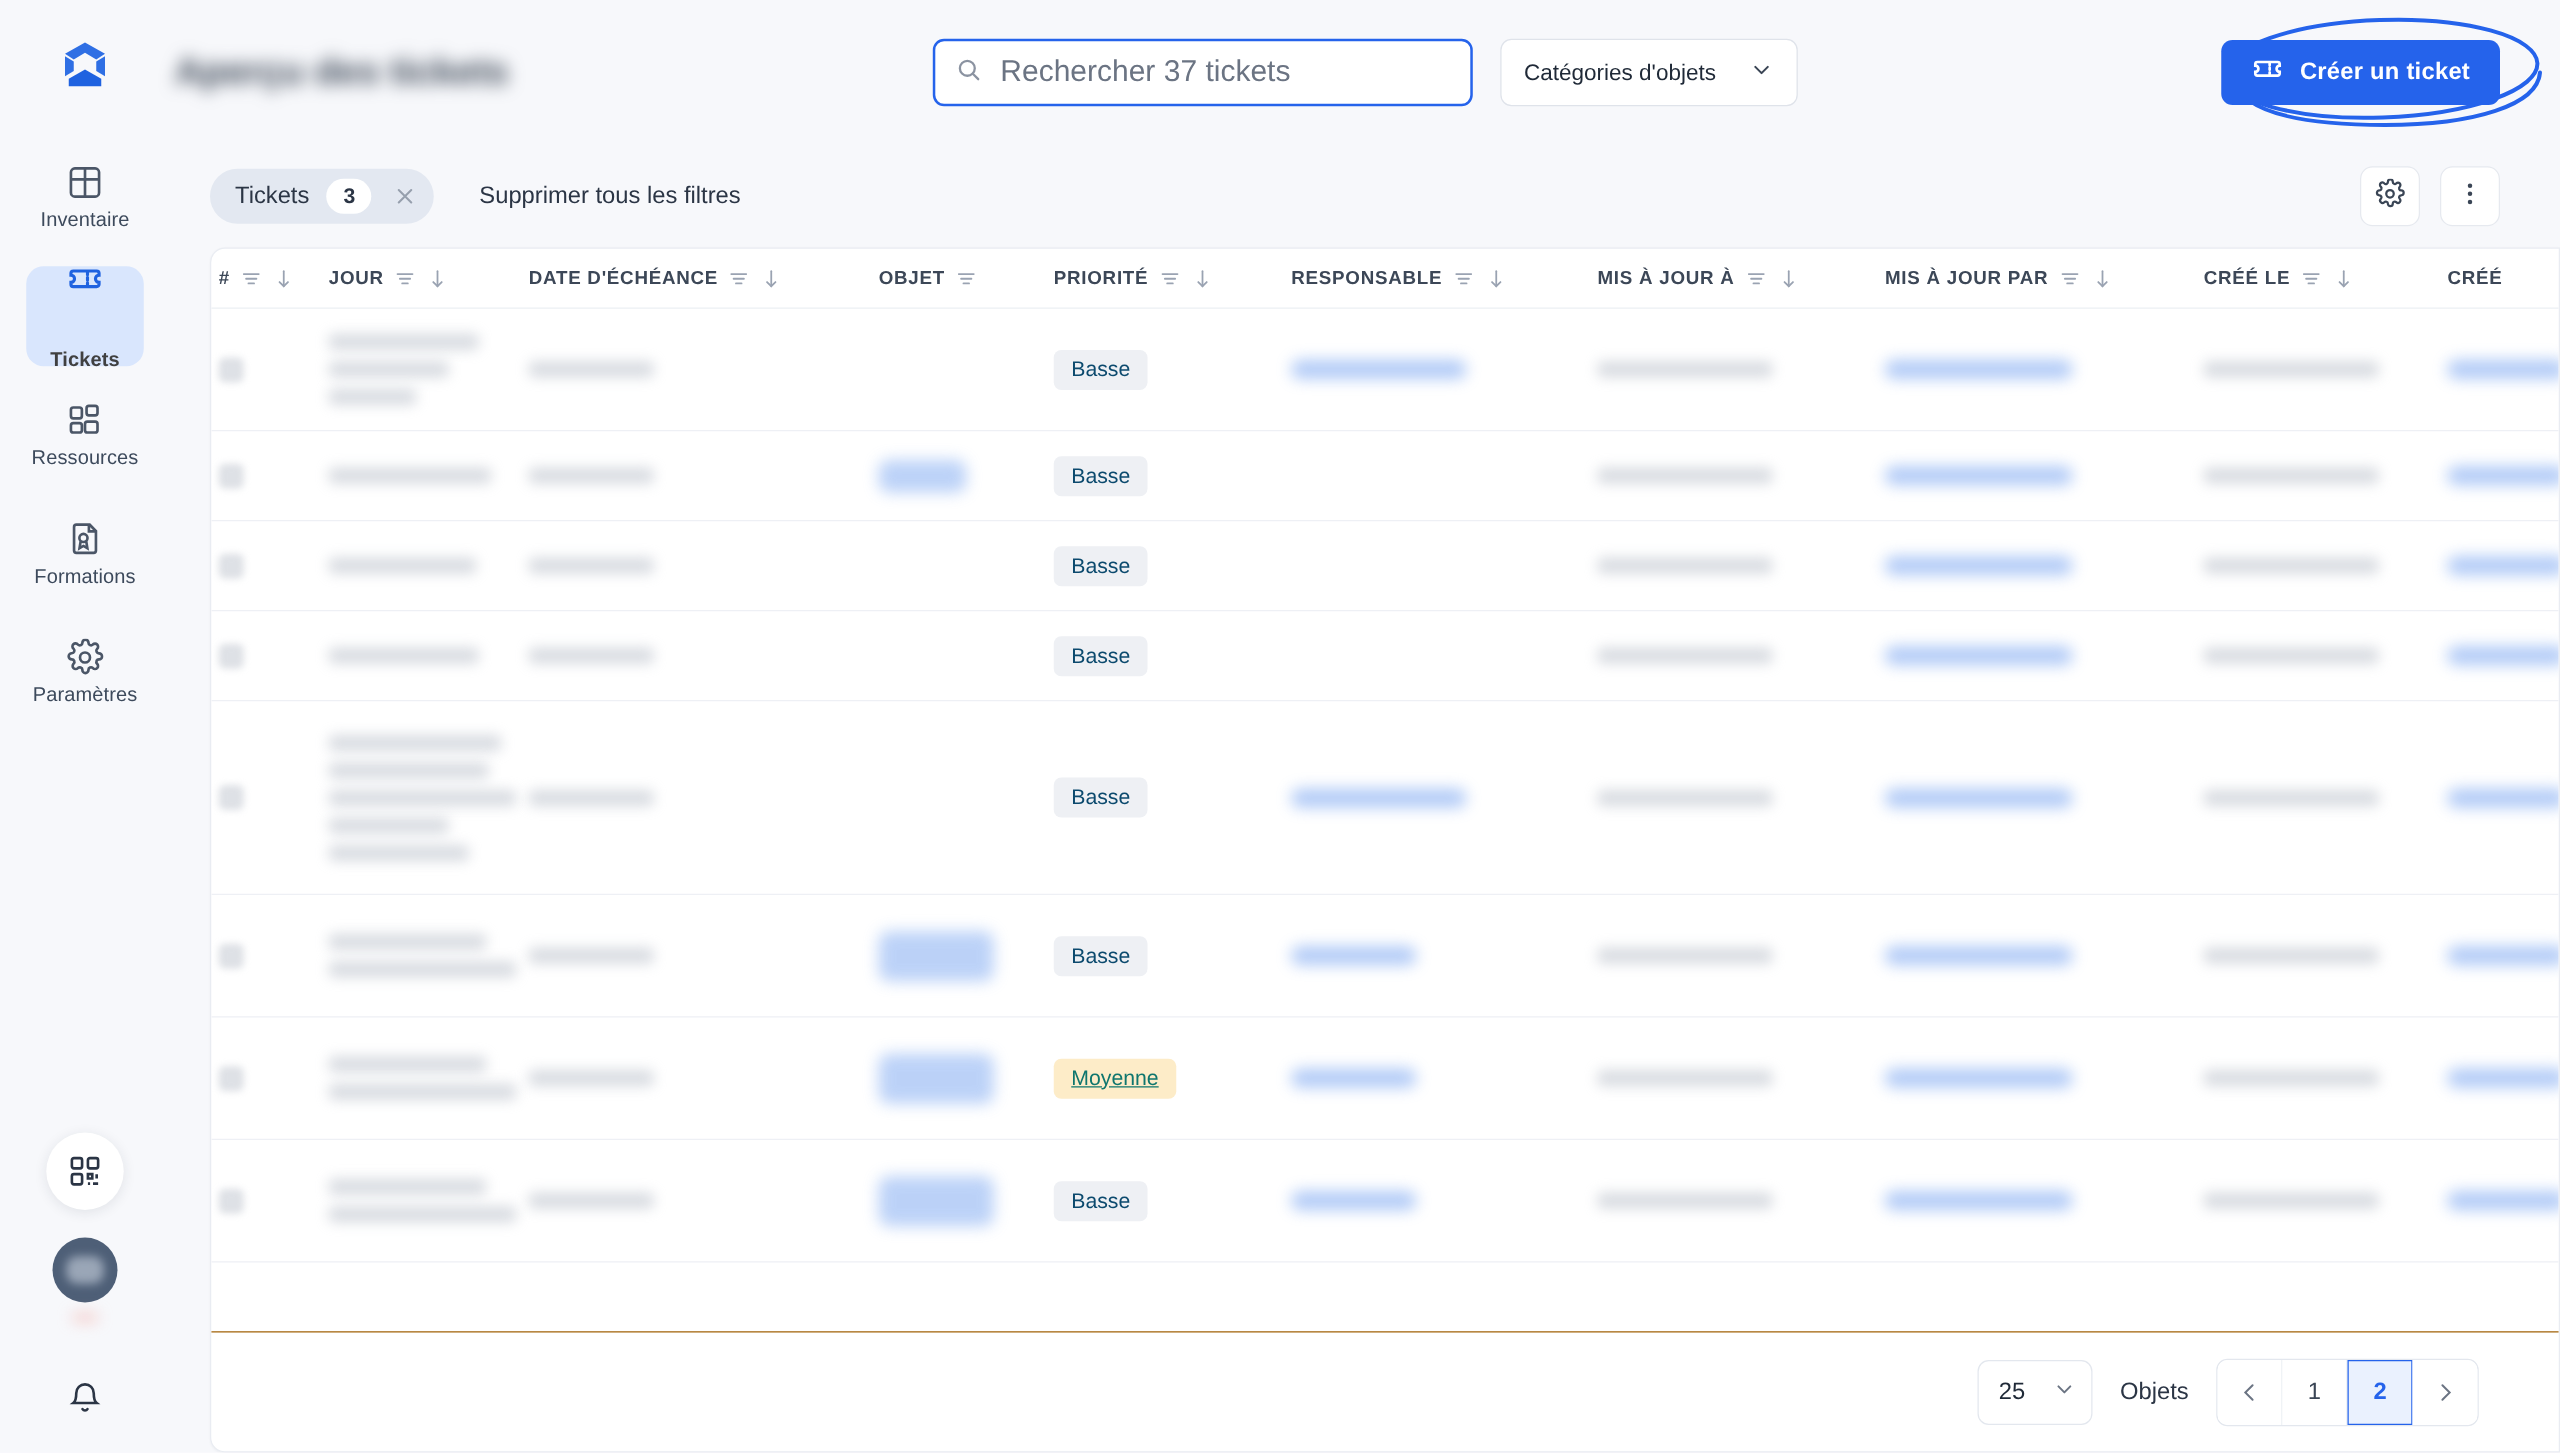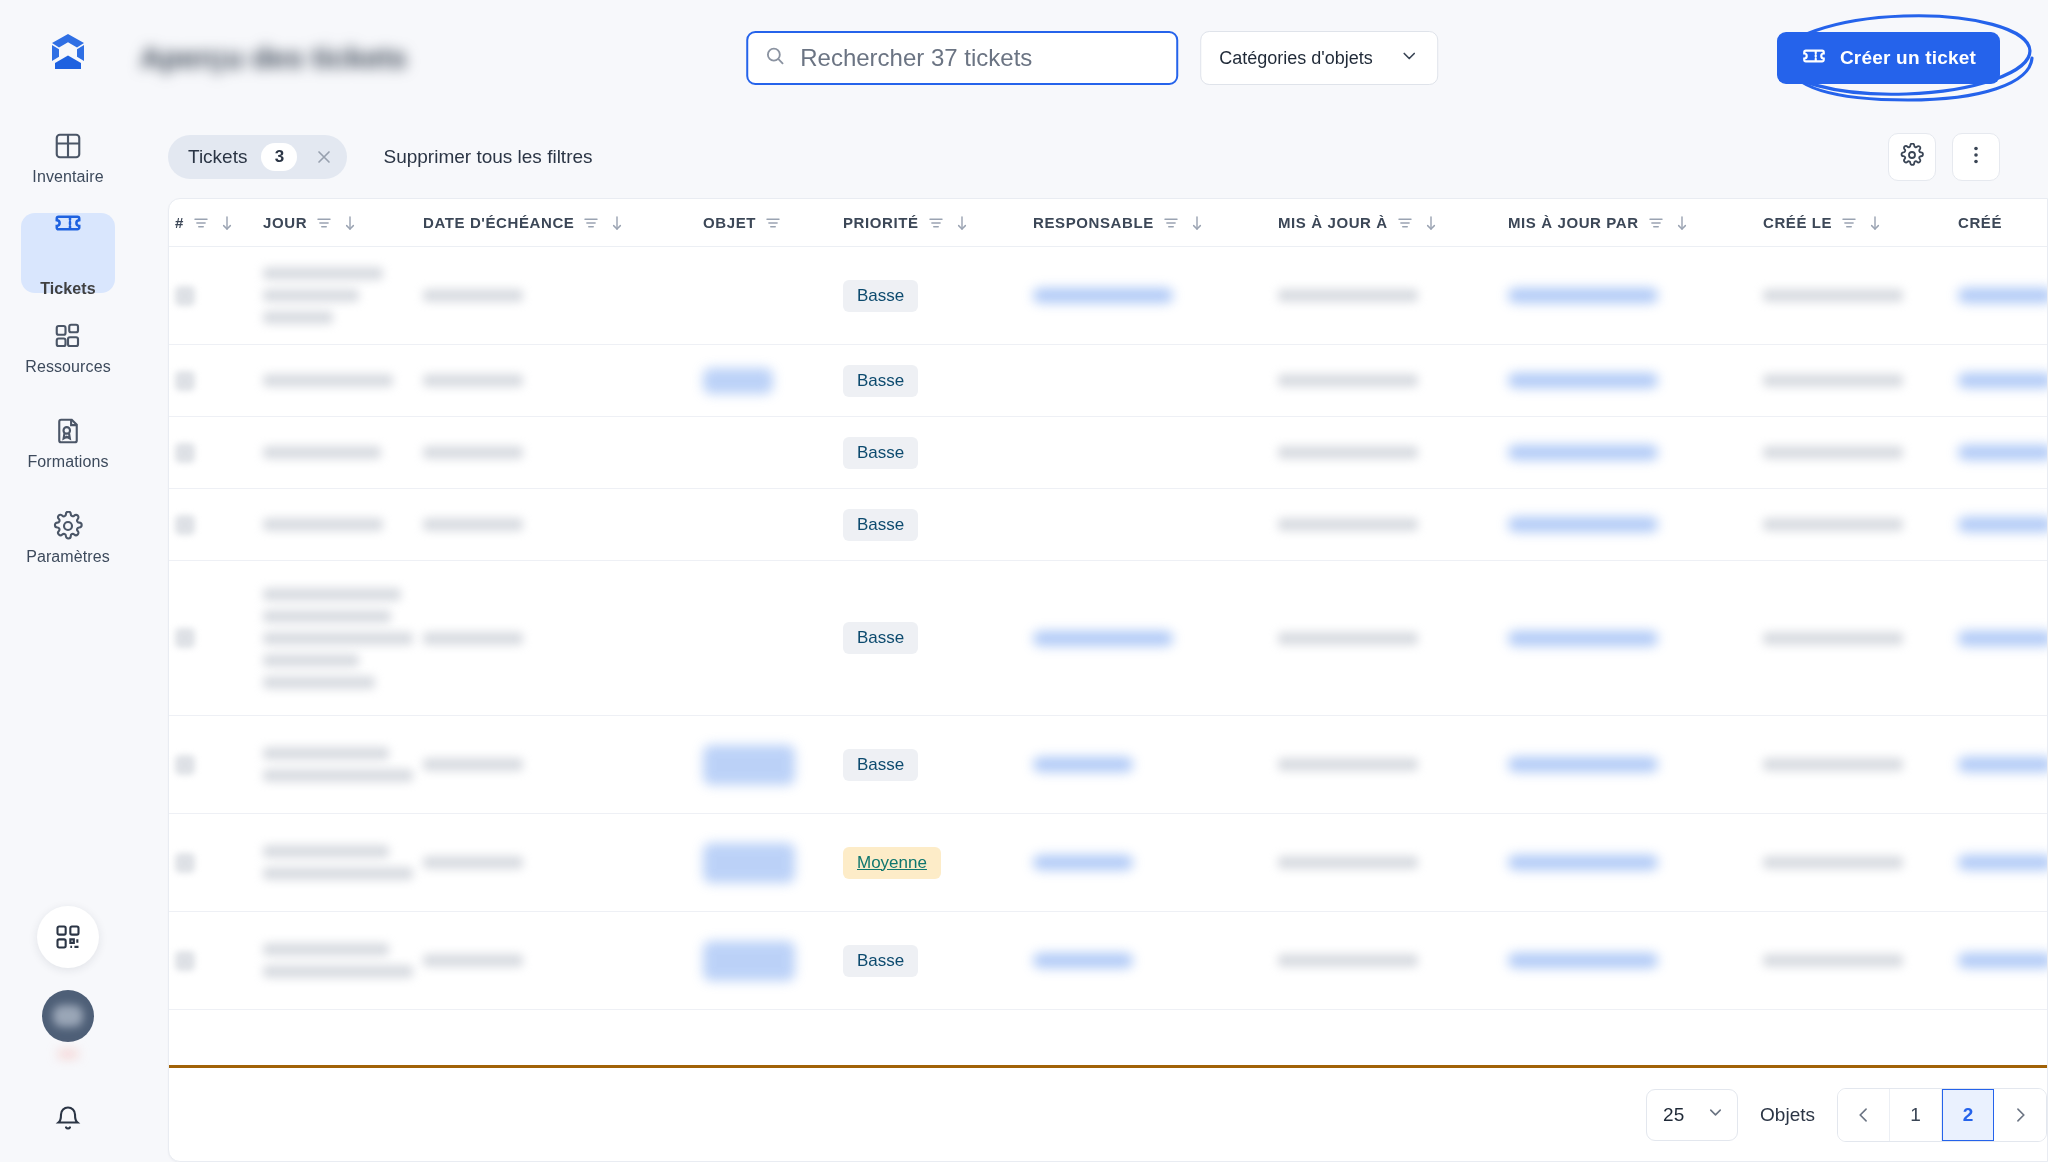--- a/index.html
+++ b/index.html
@@ -167,21 +167,21 @@
     display: inline-flex; align-items: center; justify-content: center;
     height: 32px; padding: 0 14px; border-radius: 6px;
     font-size: 17px; font-weight: 500;
   }
   .badge-basse { background: #eef0f4; color: #0c4a6e; }
   .badge-moyenne { background: #fdecc8; color: #0f766e; text-decoration: underline; }
 
   
   .tfoot {
     height: 96px; flex: 0 0 96px; display: flex; align-items: center;
-    justify-content: flex-end; gap: 22px; border-top: 3px solid #a16207;
+    justify-content: flex-end; padding-right: 64px; gap: 22px; border-top: 1px solid #a16207;
   }
   .per-page {
     width: 92px; height: 52px; border: 1px solid #e3e7ee; border-radius: 9px; background: #fff;
     display: flex; align-items: center; justify-content: space-between; padding: 0 12px 0 16px; cursor: pointer;
   }
   .per-page-val { font-size: 19px; color: #1f2937; }
   .objets-label { font-size: 19px; color: #2b3545; }
   .pager { display: flex; border: 1px solid #e3e7ee; border-radius: 9px; overflow: hidden; background: #fff; }
   .pg {
     width: 52px; height: 52px; display: flex; align-items: center; justify-content: center;

